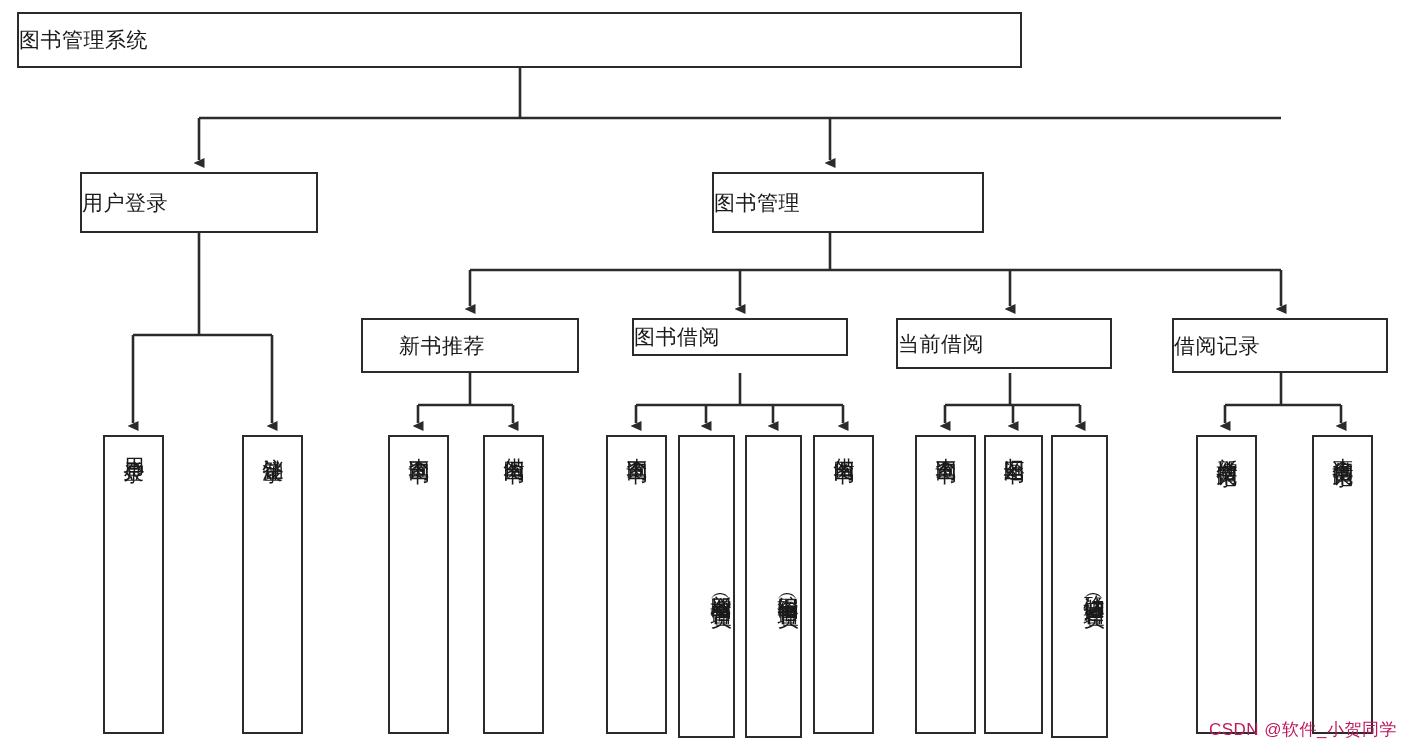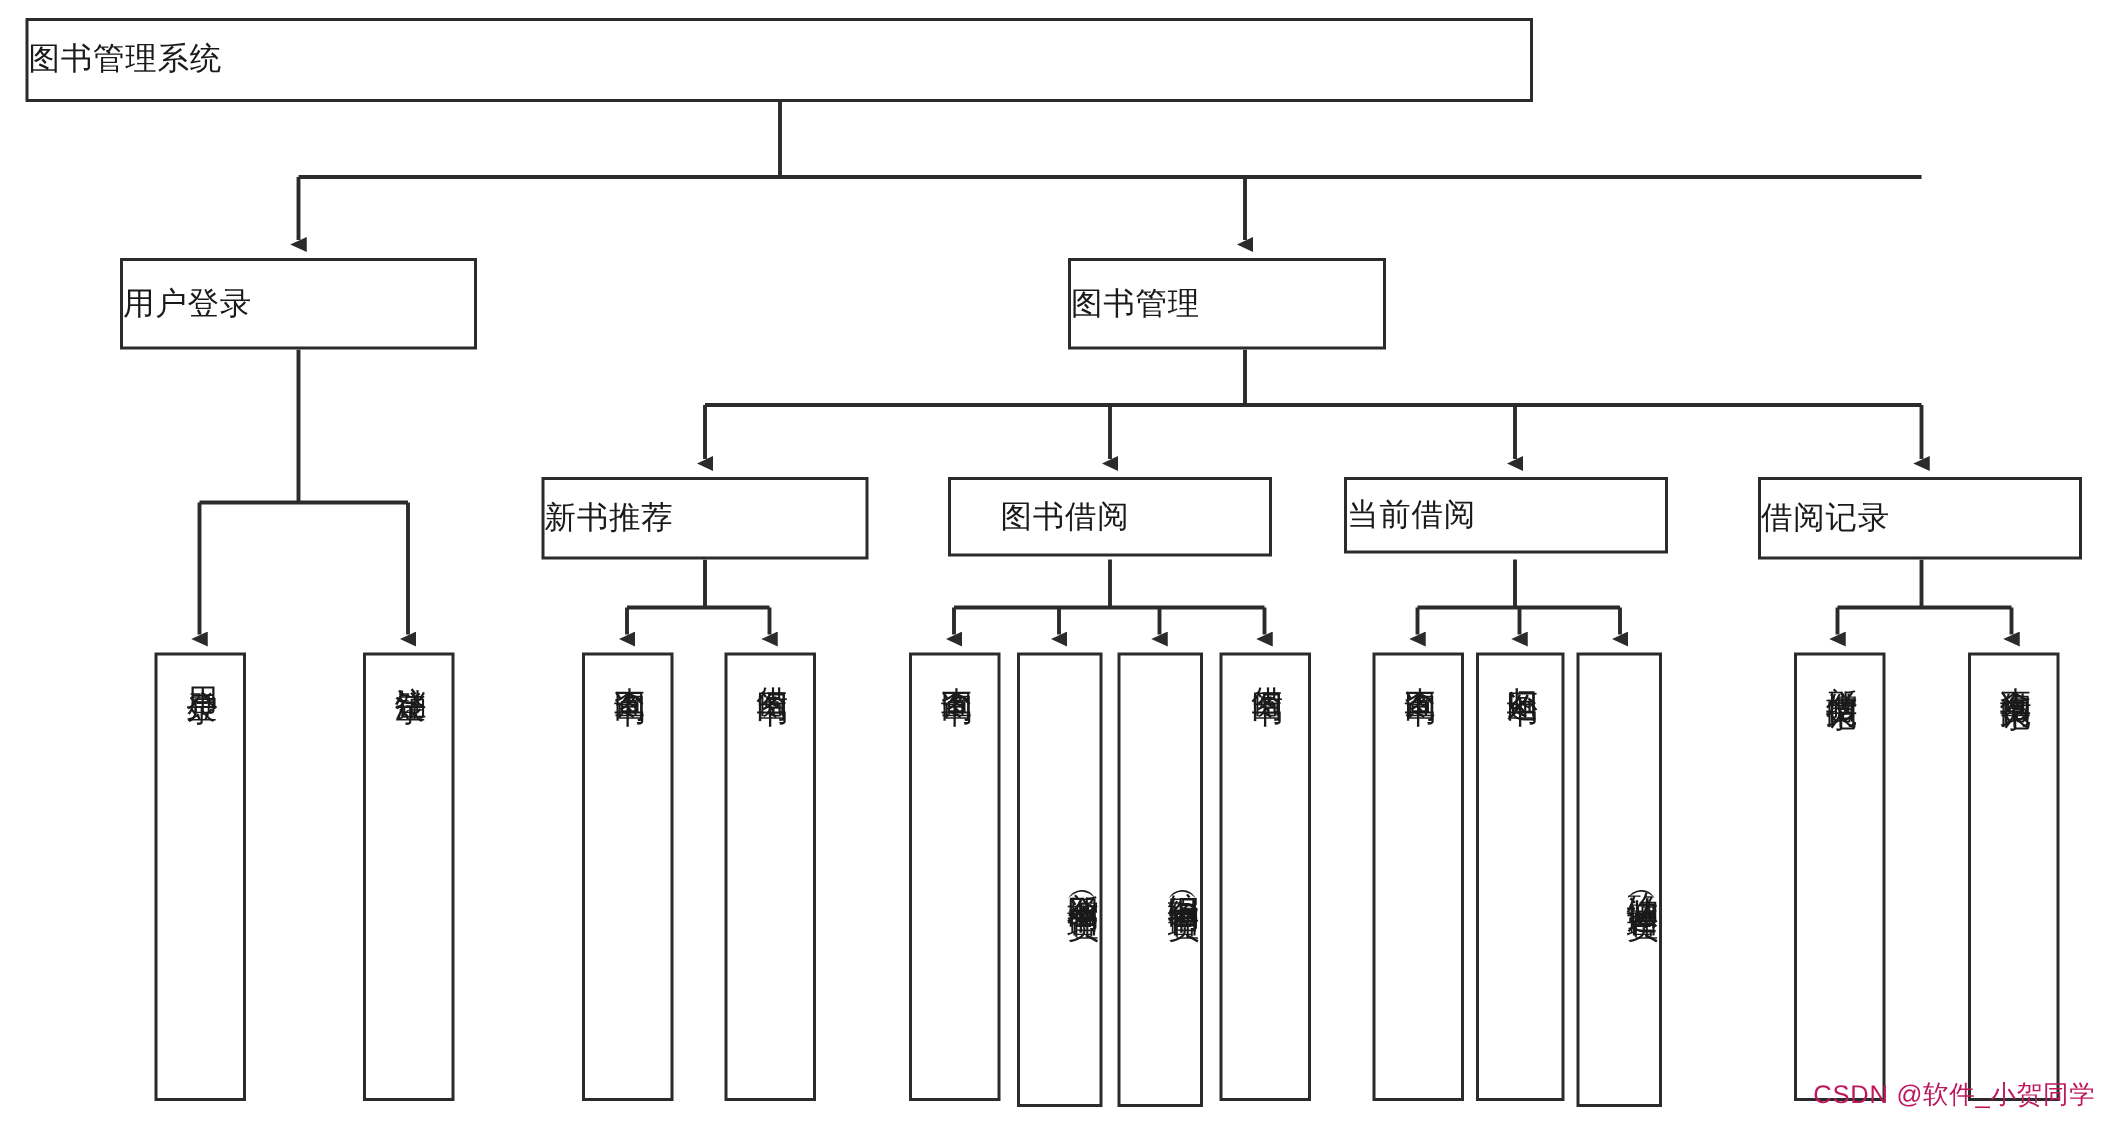--- a/index.html
+++ b/index.html
@@ -119,28 +119,28 @@
     </g>
   </svg>
 
   <div class="node horiz" style="left:17px; top:12px; width:1005px; height:56px;">
     <span class="label">图书管理系统</span>
   </div>
 
   <div class="node horiz" style="left:80px; top:172px; width:238px; height:61px;">
     <span class="label">用户登录</span>
   </div>
-  <div class="node horiz" style="left:712px; top:172px; width:212px; height:61px;">
+  <div class="node horiz" style="left:712px; top:172px; width:272px; height:61px;">
     <span class="label">图书管理</span>
   </div>
 
-  <div class="node horiz" style="left:361px; top:318px; width:218px; height:55px;">
+  <div class="node horiz" style="left:361px; top:318px; width:218px; height:55px;padding-left:36px;">
     <span class="label">新书推荐</span>
   </div>
-  <div class="node horiz" style="left:632px; top:318px; width:216px; height:53px;padding-left:33px;">
+  <div class="node horiz" style="left:632px; top:318px; width:216px; height:38px;">
     <span class="label">图书借阅</span>
   </div>
   <div class="node horiz" style="left:896px; top:318px; width:216px; height:51px;">
     <span class="label">当前借阅</span>
   </div>
   <div class="node horiz" style="left:1172px; top:318px; width:216px; height:55px;">
     <span class="label">借阅记录</span>
   </div>
 
   <div class="node vert" style="left:103px; top:435px; width:61px; height:299px;">

